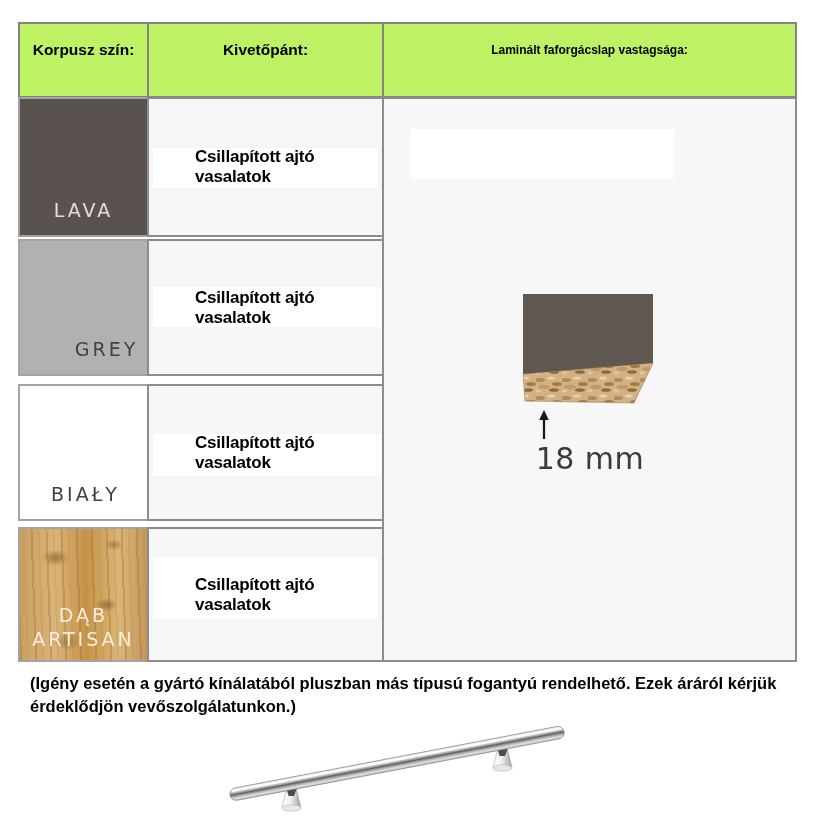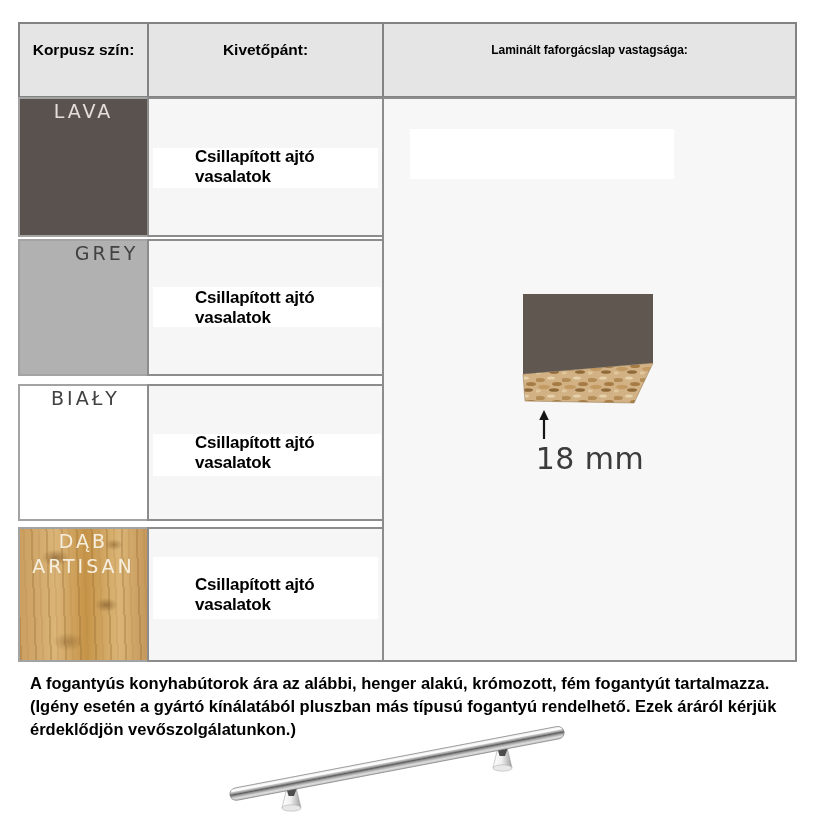--- a/index.html
+++ b/index.html
@@ -1,25 +1,25 @@
 <!DOCTYPE html>
 <html><head>
 <meta charset="utf-8">
 <style>
   html,body{margin:0;padding:0;background:#ffffff;}
   #canvas{position:relative;width:822px;height:821px;background:#ffffff;overflow:hidden;
           font-family:"Liberation Sans",sans-serif;color:#000;}
 
-  .cell{position:absolute;box-sizing:border-box;border:2px solid #838383;background:#e5e5e5;}
+  .cell{position:absolute;box-sizing:border-box;border:2px solid #838383;background:#bef264;}
   .hdr{display:flex;align-items:center;justify-content:center;
        font-weight:bold;font-size:15.5px;padding-bottom:20px;text-align:center;}
   .hdr3{font-size:12px;}
 
   .swatch{position:absolute;box-sizing:border-box;border:2px solid #a3a3a3;
-          display:flex;justify-content:center;}
+          display:flex;align-items:flex-end;justify-content:center;}
   .swatch-label{font-family:"DejaVu Sans",sans-serif;font-size:19px;font-weight:400;
                 letter-spacing:3px;padding-bottom:12px;text-align:center;line-height:1.3;}
   .wood{background-color:#cda266;
         background-image:
           radial-gradient(ellipse 20px 12px at 28% 22%, rgba(110,72,26,.55), rgba(110,72,26,0) 70%),
           radial-gradient(ellipse 13px 8px at 74% 12%, rgba(110,72,26,.45), rgba(110,72,26,0) 70%),
           radial-gradient(ellipse 16px 10px at 68% 58%, rgba(100,65,22,.5), rgba(100,65,22,0) 70%),
           radial-gradient(ellipse 22px 13px at 38% 86%, rgba(120,82,34,.4), rgba(120,82,34,0) 70%),
           repeating-linear-gradient(88deg, rgba(146,102,46,.30) 0 2px, rgba(0,0,0,0) 2px 7px,
                                     rgba(180,134,70,.22) 7px 9px, rgba(0,0,0,0) 9px 15px),
@@ -108,21 +108,20 @@
   </svg>
 
   <svg width="16" height="36" viewBox="0 0 16 36" style="position:absolute;left:536px;top:408px;">
     <polygon points="8,2 3.2,12 12.8,12" fill="#161616"></polygon>
     <rect x="6.9" y="11" width="2.2" height="20" fill="#161616"></rect>
   </svg>
 
   <div id="thickness-label">18 mm</div>
 
   <div id="footer-note">
-    <div>A fogantyús konyhabútorok ára az alábbi, henger alakú, krómozott, fém fogantyút tartalmazza.</div>
     <div>(Igény esetén a gyártó kínálatából pluszban más típusú fogantyú rendelhető. Ezek áráról kérjük</div>
     <div>érdeklődjön vevőszolgálatunkon.)</div>
   </div>
 
   <svg width="380" height="105" viewBox="0 0 380 105" style="position:absolute;left:210px;top:712px;">
     <defs>
       <linearGradient id="chromeV" x1="0" y1="0" x2="0" y2="1">
         <stop offset="0" stop-color="#e9e9e9"></stop>
         <stop offset="0.18" stop-color="#fbfbfb"></stop>
         <stop offset="0.40" stop-color="#a8a8a8"></stop>

